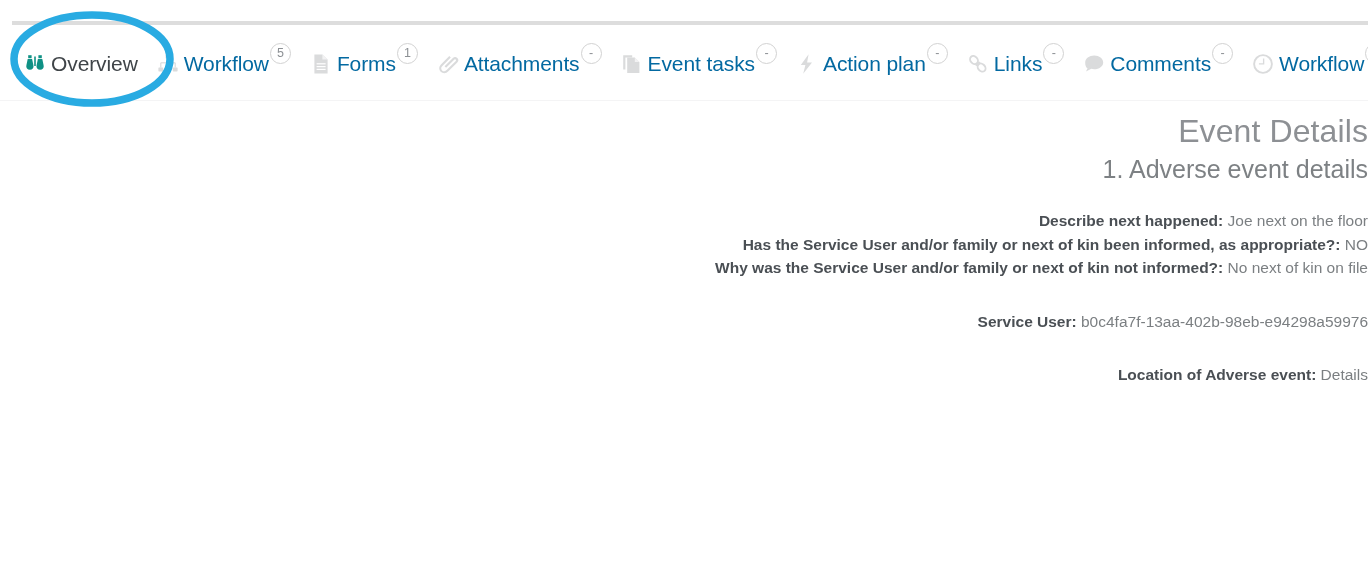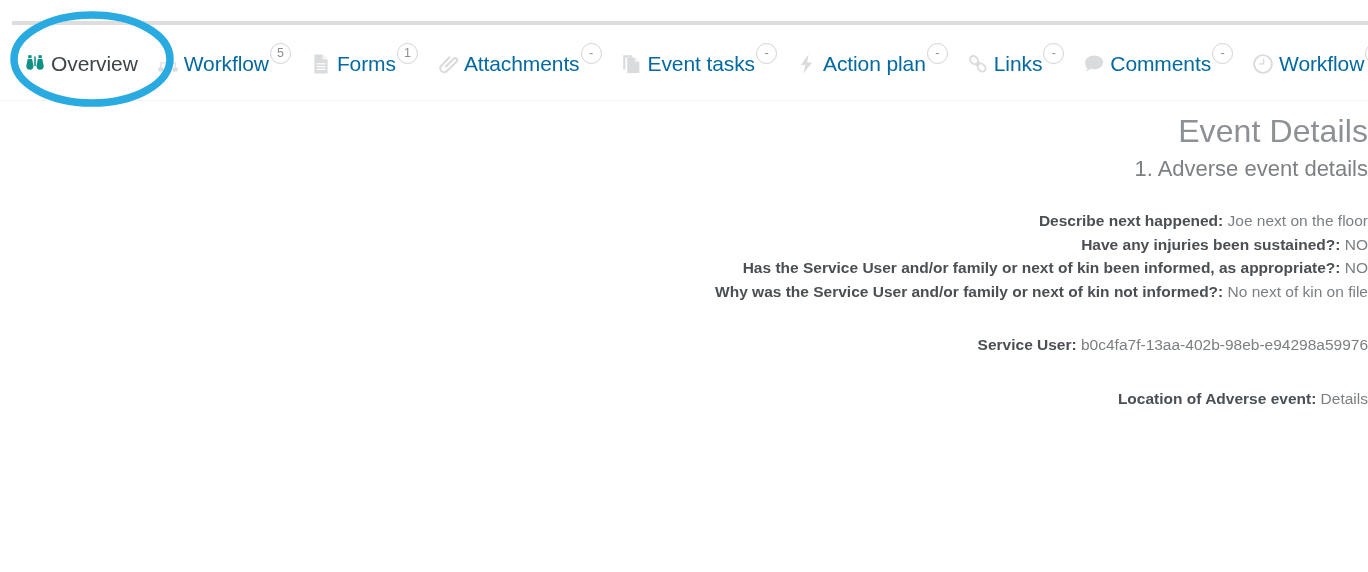--- a/index.html
+++ b/index.html
@@ -100,21 +100,21 @@
   }
   #page-title {
     font-size: 32px;
     font-weight: 400;
     color: #8d9094;
     margin: 0 0 0 22px;
     line-height: 42px;
     letter-spacing: 0.1px;
   }
   #section-title {
-    font-size: 22px;
+    font-size: 25px;
     font-weight: 400;
     color: #7d8184;
     margin: 3px 0 0 22px;
     line-height: 28px;
   }
   .field-group {
     margin-left: 62px;
     margin-top: 26px;
   }
   .field-group.gap-sm { margin-top: 30px; }
@@ -246,21 +246,20 @@
 <svg id="annotation-ellipse" viewBox="0 0 164 96" xmlns="http://www.w3.org/2000/svg">
   <ellipse cx="82" cy="48" rx="78" ry="44" fill="none" stroke="#29ABE2" stroke-width="7.5"></ellipse>
 </svg>
 
 <div id="content">
   <h1 id="page-title">Event Details</h1>
   <h2 id="section-title">1. Adverse event details</h2>
   <div id="field-groups">
       <div class="field-group">
         <div class="field-row"><span class="field-label">Describe next happened:</span> <span class="field-value">Joe next on the floor</span></div>
-        <div class="field-row"><span class="field-label">Have any injuries been sustained?:</span> <span class="field-value">NO</span></div>
         <div class="field-row"><span class="field-label">Has the Service User and/or family or next of kin been informed, as appropriate?:</span> <span class="field-value">NO</span></div>
         <div class="field-row"><span class="field-label">Why was the Service User and/or family or next of kin not informed?:</span> <span class="field-value">No next of kin on file</span></div>
       </div>
       <div class="field-group gap-sm">
         <div class="field-row"><span class="field-label">Service User:</span> <span class="field-value">b0c4fa7f-13aa-402b-98eb-e94298a59976</span></div>
       </div>
       <div class="field-group gap-sm">
         <div class="field-row"><span class="field-label">Location of Adverse event:</span> <span class="field-value">Details</span></div>
       </div>
     </div>

